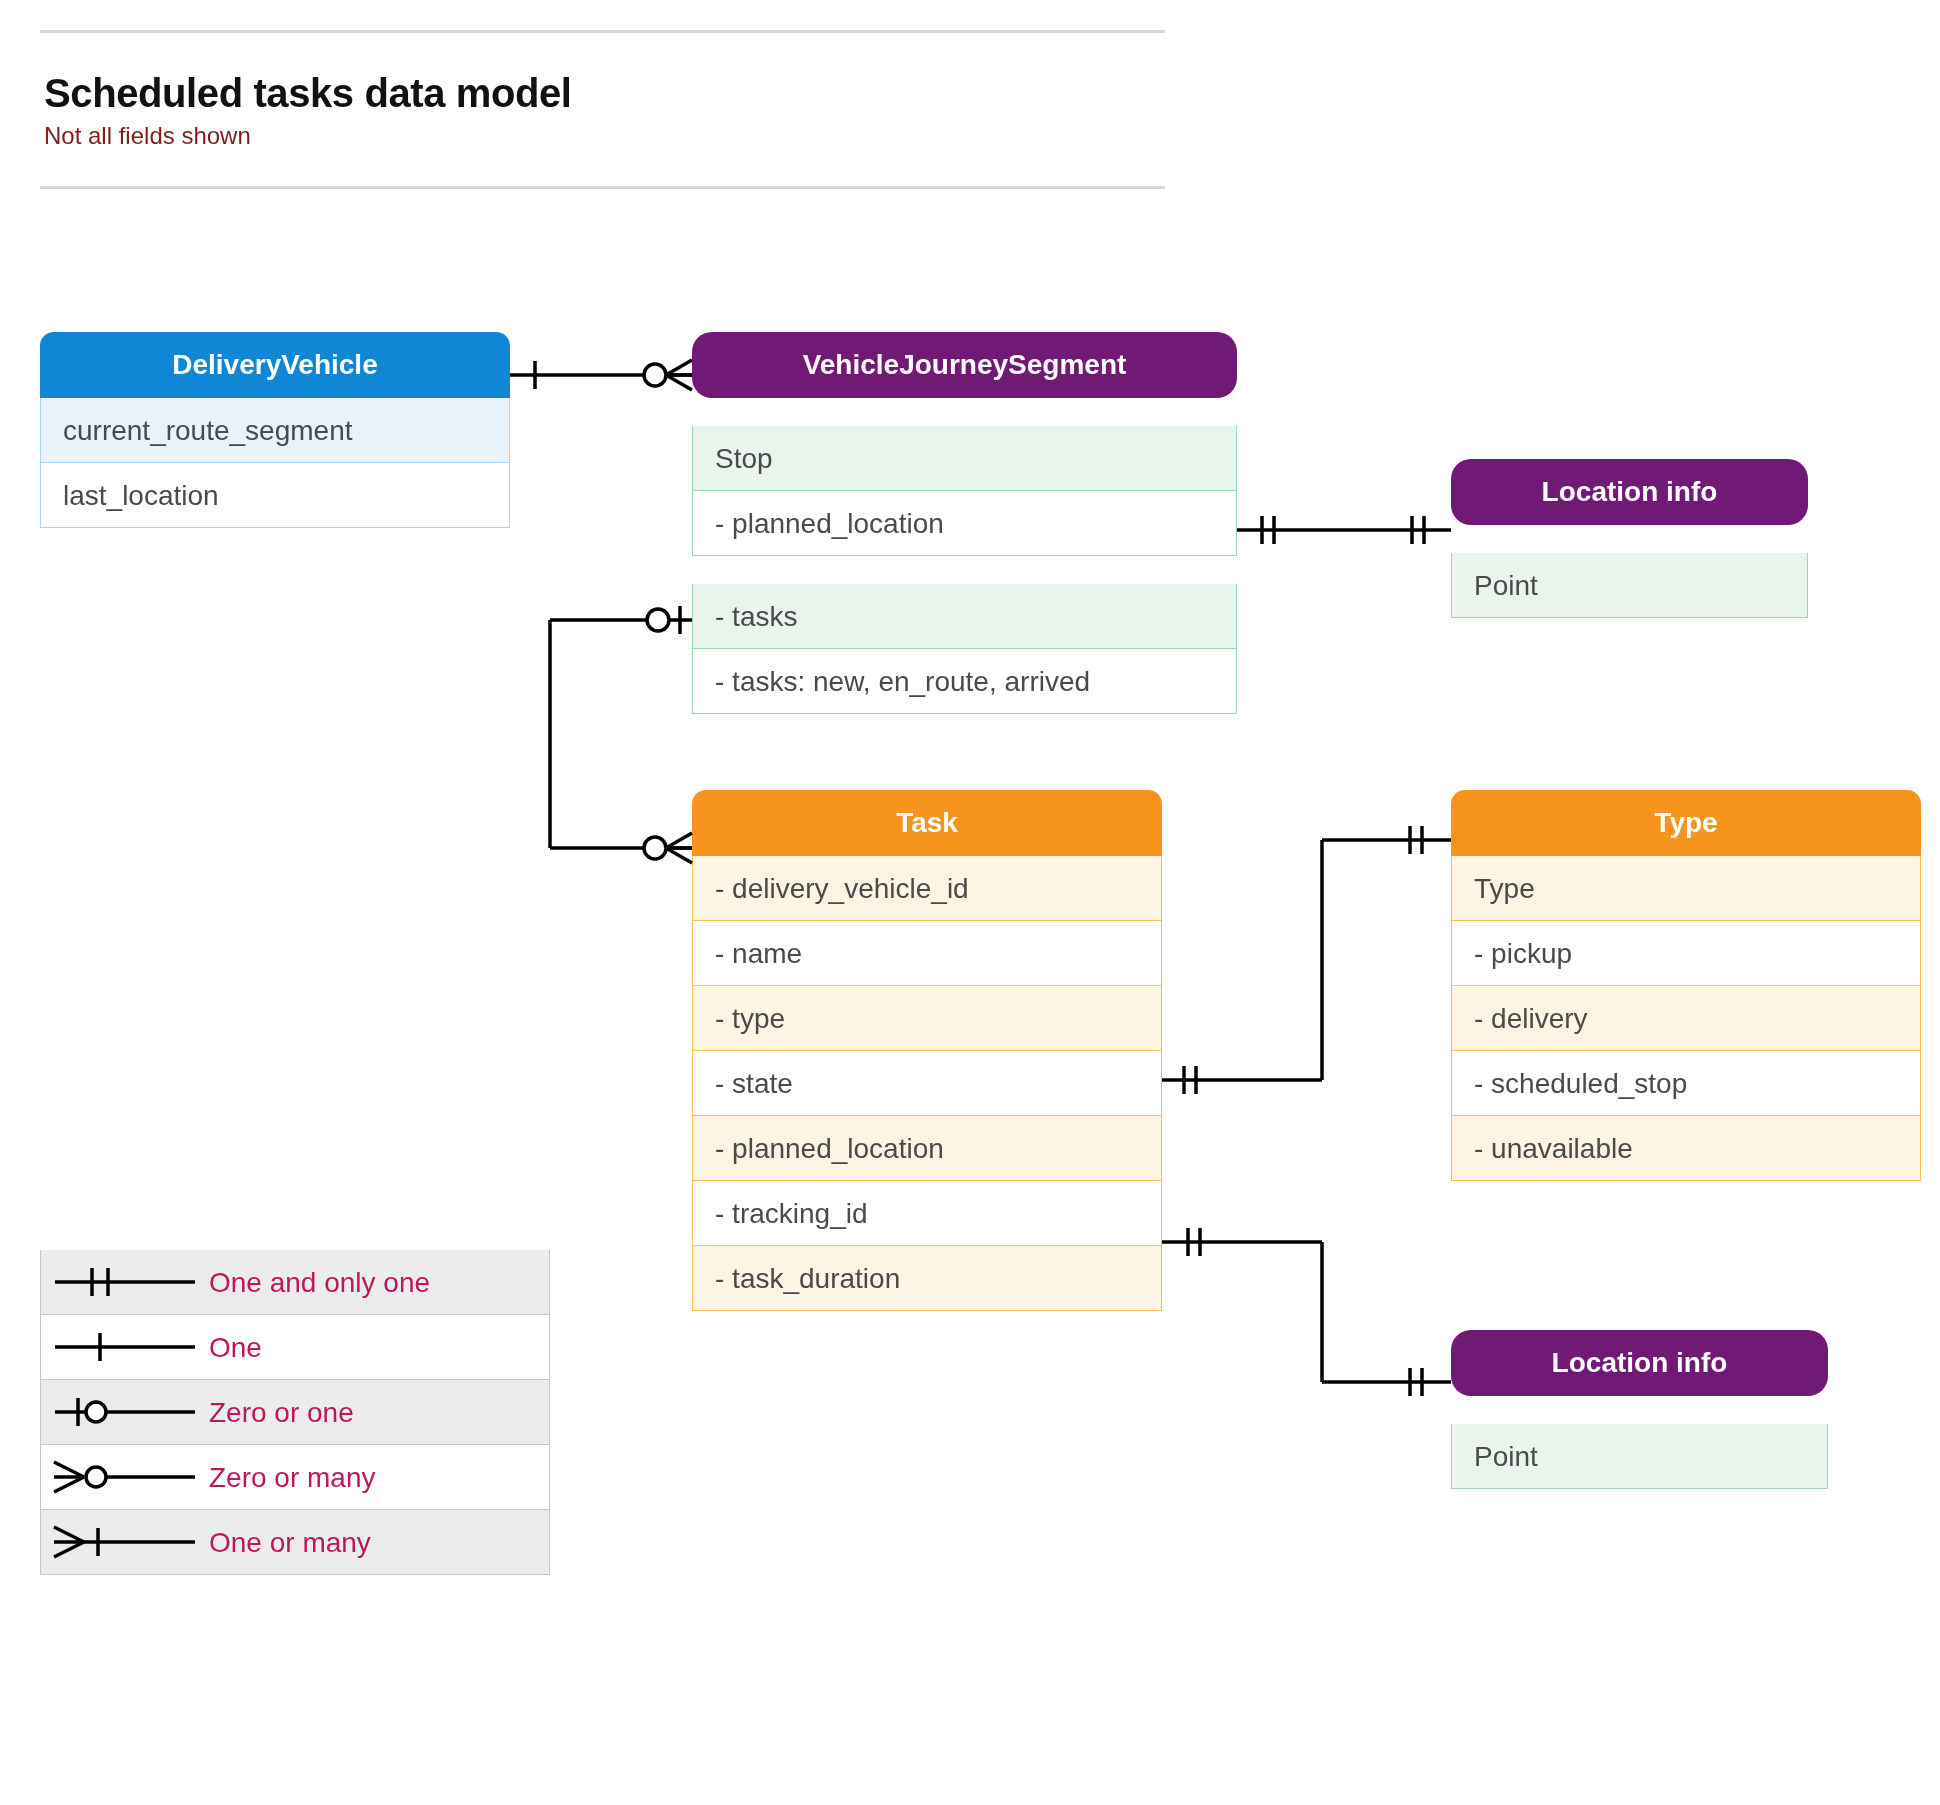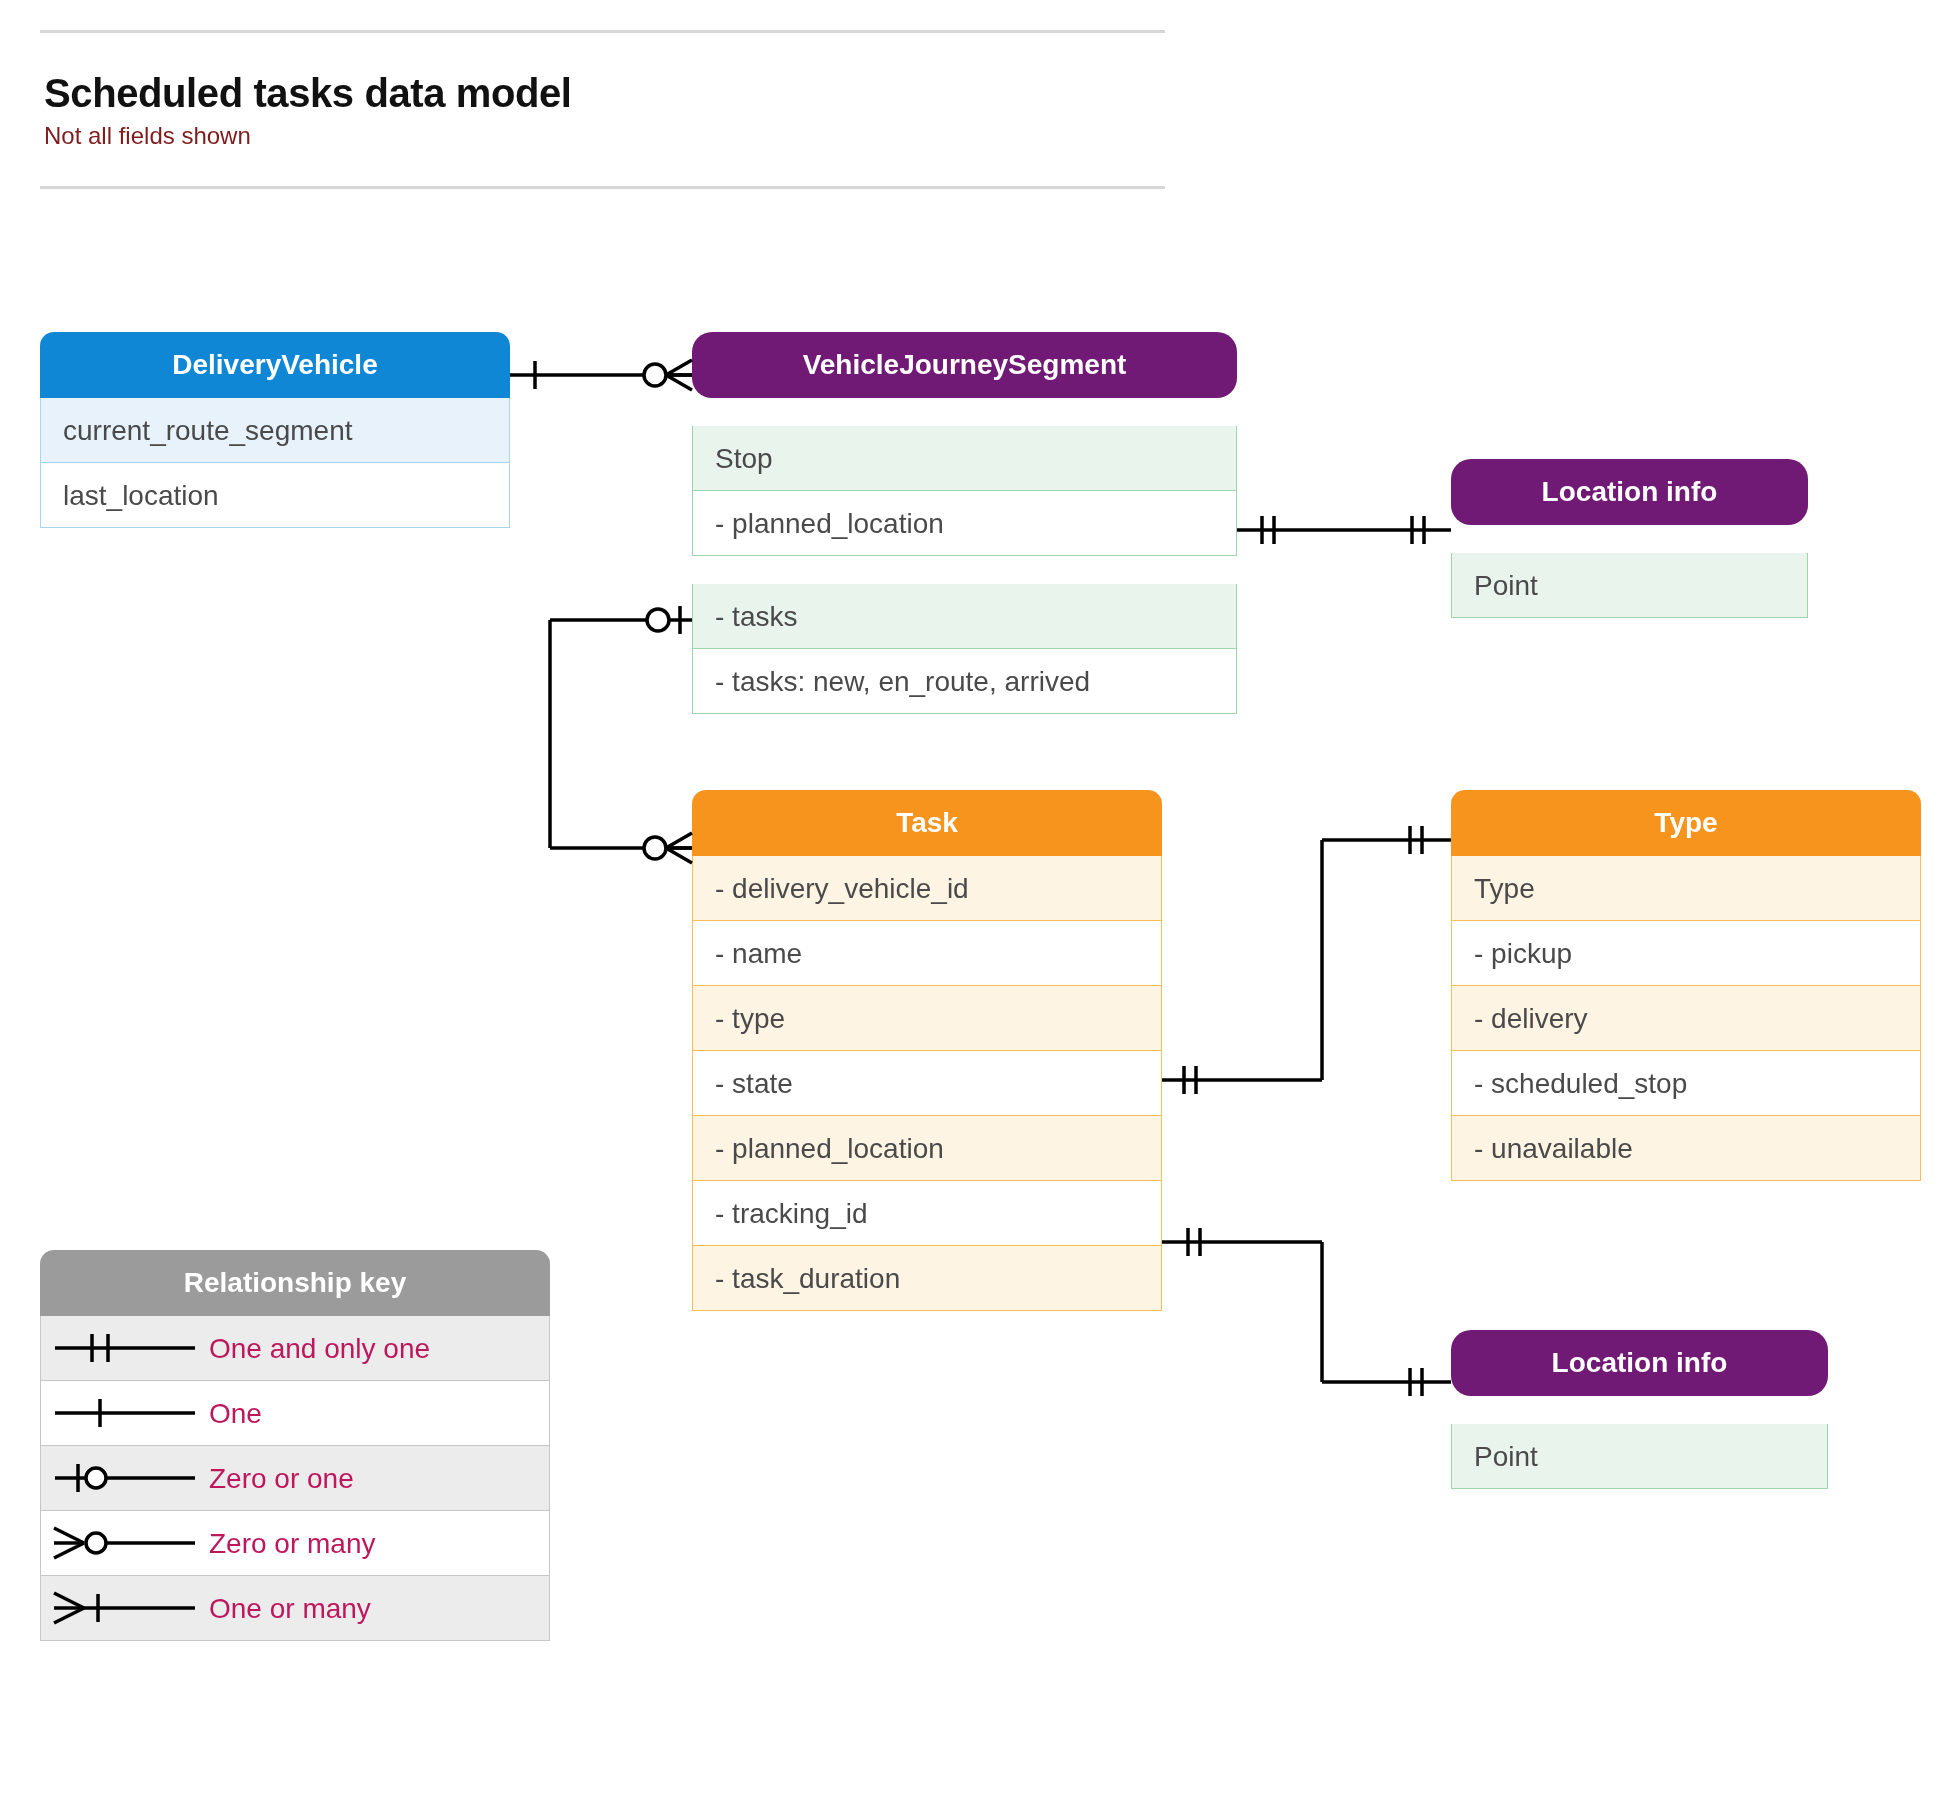--- a/index.html
+++ b/index.html
@@ -179,21 +179,20 @@
   <div class="row plain">-  scheduled_stop</div>
   <div class="row tint">-  unavailable</div>
 </div>
 
 <div class="entity green" id="ent-location-bottom">
   <div class="entity-header">Location info</div>
   <div class="row tint">Point</div>
 </div>
 
 <div class="entity gray" id="ent-legend">
-  <div class="entity-header">Relationship key</div>
 
   <div class="row tint legend-row">
     <span class="legend-sym">
       <svg width="150" height="40" viewBox="0 0 150 40">
         <line x1="5" y1="20" x2="145" y2="20" stroke="#000" stroke-width="3.5"></line>
         <line x1="42" y1="6" x2="42" y2="34" stroke="#000" stroke-width="3.5"></line>
         <line x1="58" y1="6" x2="58" y2="34" stroke="#000" stroke-width="3.5"></line>
       </svg>
     </span>
     <span class="legend-label">One and only one</span>

